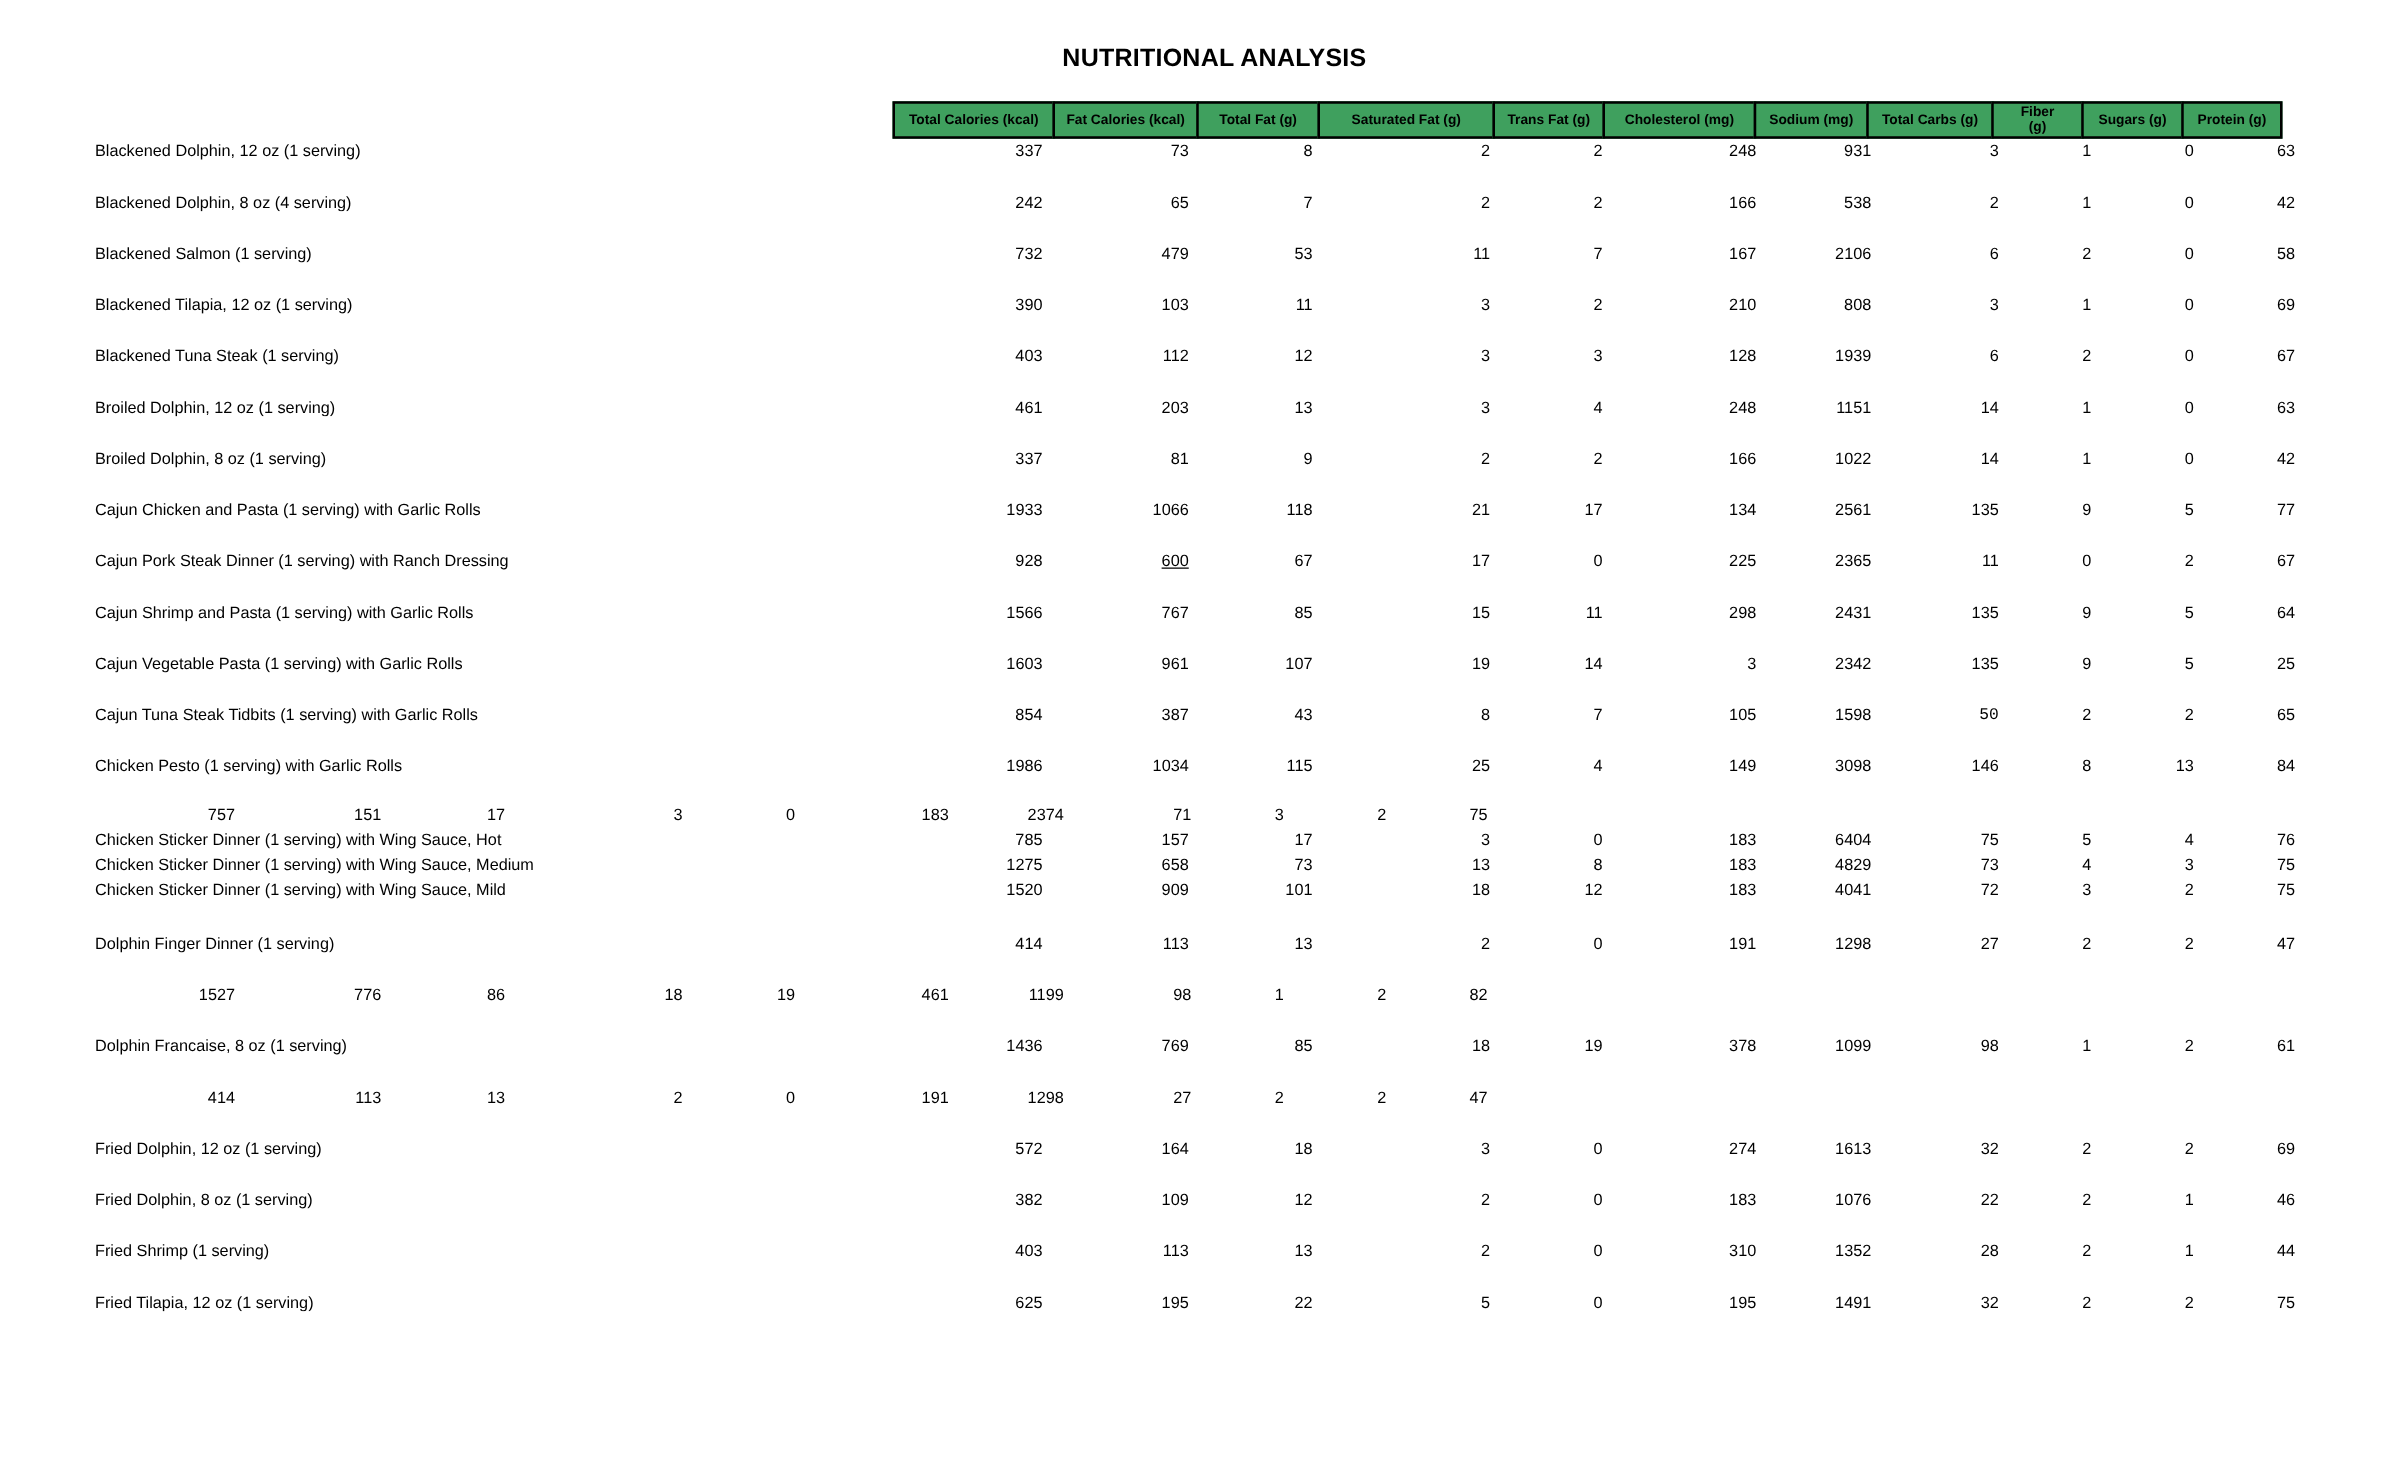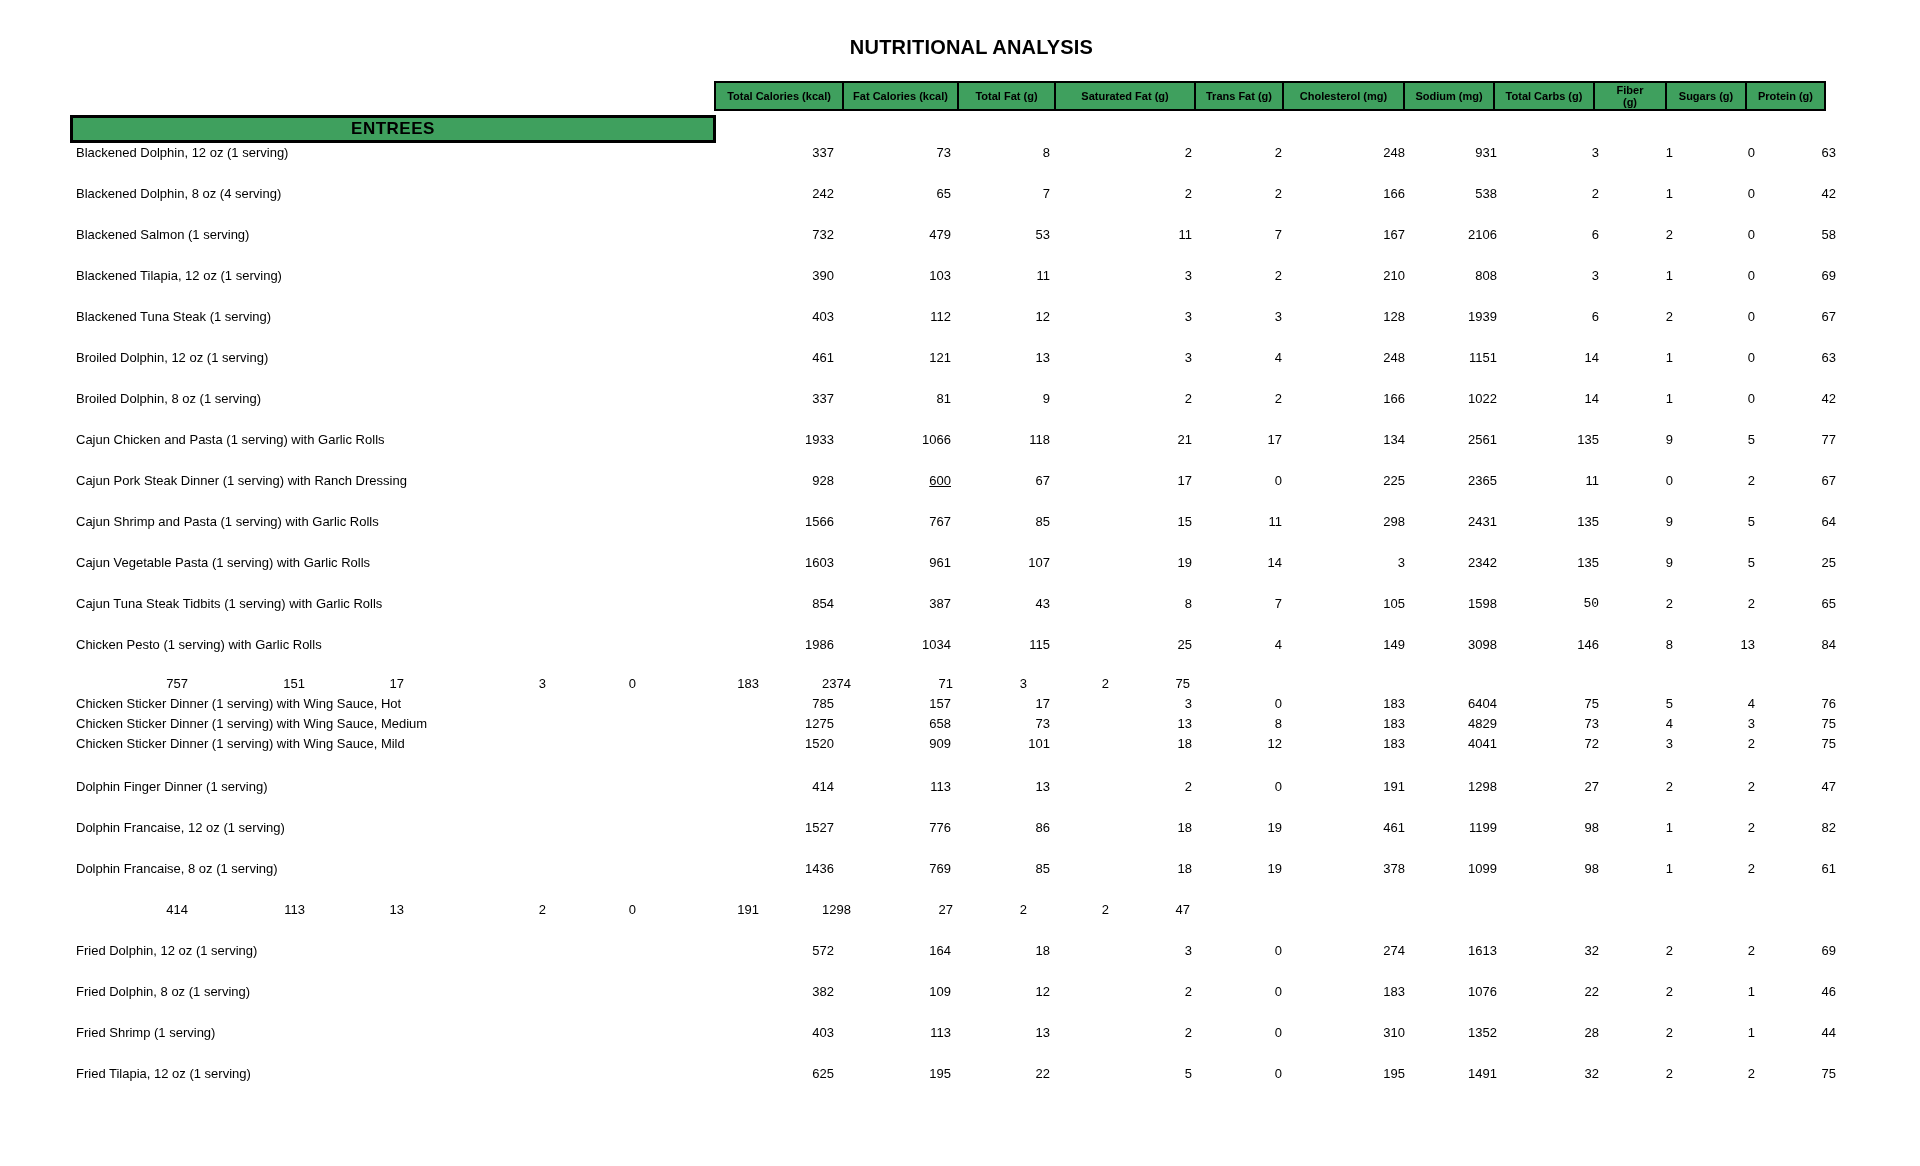--- a/index.html
+++ b/index.html
@@ -100,23 +100,20 @@
       <div class="hcell" style="width: 90px;">Trans Fat (g)</div>
       <div class="hcell" style="width: 123px;">Cholesterol (mg)</div>
       <div class="hcell" style="width: 92px;">Sodium (mg)</div>
       <div class="hcell" style="width: 102px;">Total Carbs (g)</div>
       <div class="hcell" style="width: 74px;">Fiber
 (g)</div>
       <div class="hcell" style="width: 82px;">Sugars (g)</div>
       <div class="hcell" style="width: 81px;">Protein (g)</div>
     </div>
 
-  <div class="section-row">
-    <div class="section-banner">ENTREES</div>
-  </div>
 
   <div id="rows">
       <div class="row">
         <div class="name-cell">Blackened Dolphin, 12 oz (1 serving)</div>
         <div class="num-cell" style="width: 130px;">337</div>
         <div class="num-cell" style="width: 117px;">73</div>
         <div class="num-cell" style="width: 99px;">8</div>
         <div class="num-cell" style="width: 142px;">2</div>
         <div class="num-cell" style="width: 90px;">2</div>
         <div class="num-cell" style="width: 123px;">248</div>
@@ -178,21 +175,21 @@
         <div class="num-cell" style="width: 123px;">128</div>
         <div class="num-cell" style="width: 92px;">1939</div>
         <div class="num-cell" style="width: 102px;">6</div>
         <div class="num-cell" style="width: 74px;">2</div>
         <div class="num-cell" style="width: 82px;">0</div>
         <div class="num-cell" style="width: 81px;">67</div>
       </div>
       <div class="row">
         <div class="name-cell">Broiled Dolphin, 12 oz (1 serving)</div>
         <div class="num-cell" style="width: 130px;">461</div>
-        <div class="num-cell" style="width: 117px;">121</div>
+        <div class="num-cell" style="width: 117px;">203</div>
         <div class="num-cell" style="width: 99px;">13</div>
         <div class="num-cell" style="width: 142px;">3</div>
         <div class="num-cell" style="width: 90px;">4</div>
         <div class="num-cell" style="width: 123px;">248</div>
         <div class="num-cell" style="width: 92px;">1151</div>
         <div class="num-cell" style="width: 102px;">14</div>
         <div class="num-cell" style="width: 74px;">1</div>
         <div class="num-cell" style="width: 82px;">0</div>
         <div class="num-cell" style="width: 81px;">63</div>
       </div>
@@ -357,21 +354,20 @@
         <div class="num-cell" style="width: 142px;">2</div>
         <div class="num-cell" style="width: 90px;">0</div>
         <div class="num-cell" style="width: 123px;">191</div>
         <div class="num-cell" style="width: 92px;">1298</div>
         <div class="num-cell" style="width: 102px;">27</div>
         <div class="num-cell" style="width: 74px;">2</div>
         <div class="num-cell" style="width: 82px;">2</div>
         <div class="num-cell" style="width: 81px;">47</div>
       </div>
       <div class="row">
-        <div class="name-cell">Dolphin Francaise, 12 oz (1 serving)</div>
         <div class="num-cell" style="width: 130px;">1527</div>
         <div class="num-cell" style="width: 117px;">776</div>
         <div class="num-cell" style="width: 99px;">86</div>
         <div class="num-cell" style="width: 142px;">18</div>
         <div class="num-cell" style="width: 90px;">19</div>
         <div class="num-cell" style="width: 123px;">461</div>
         <div class="num-cell" style="width: 92px;">1199</div>
         <div class="num-cell" style="width: 102px;">98</div>
         <div class="num-cell" style="width: 74px;">1</div>
         <div class="num-cell" style="width: 82px;">2</div>

